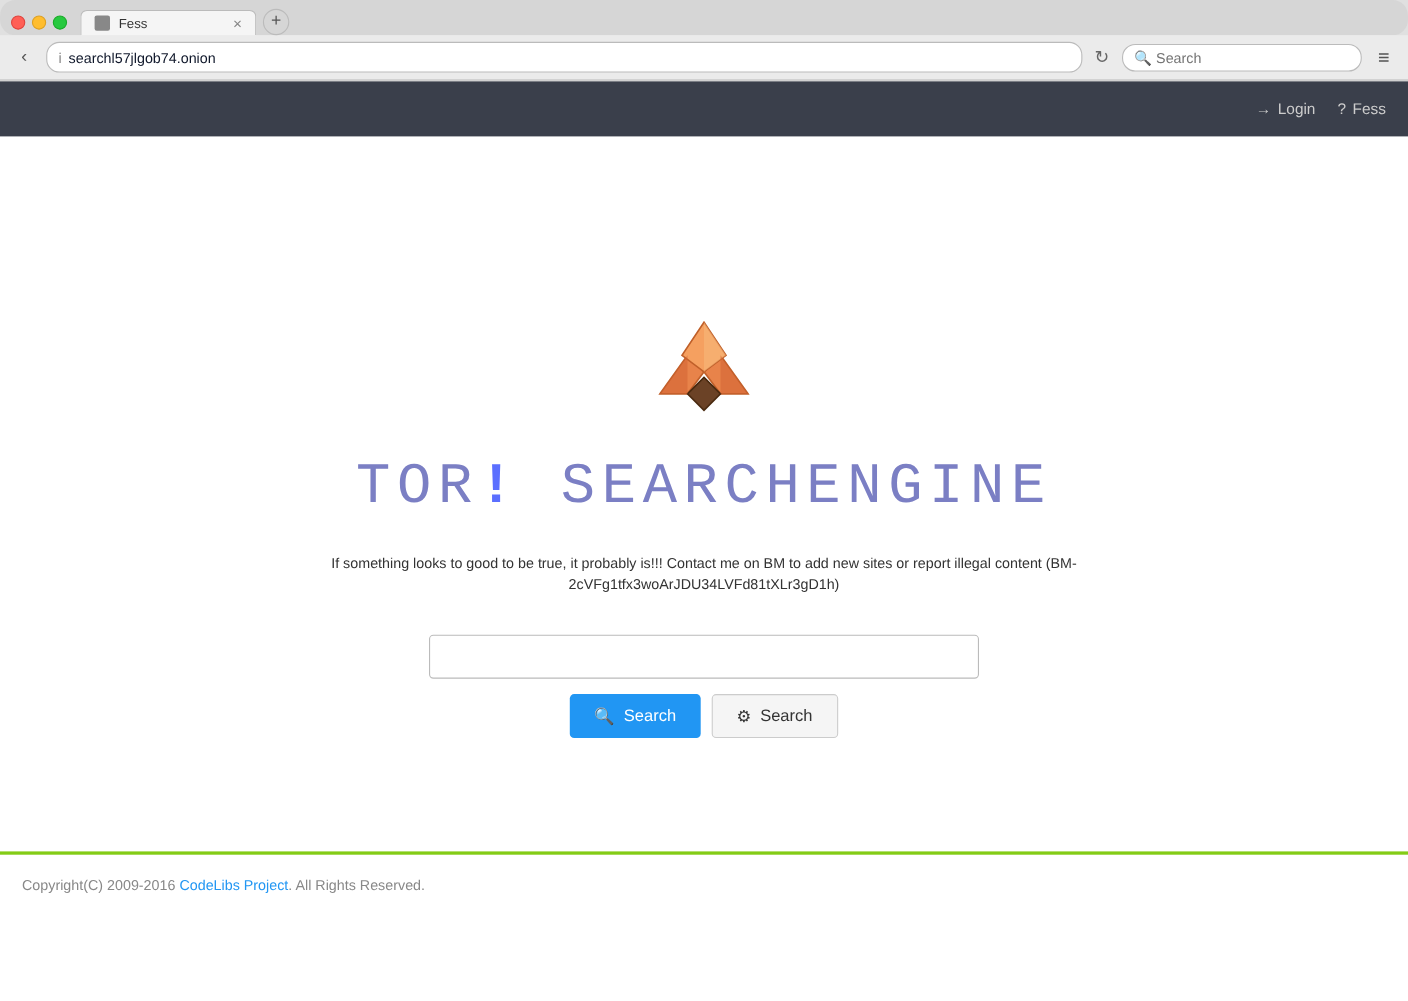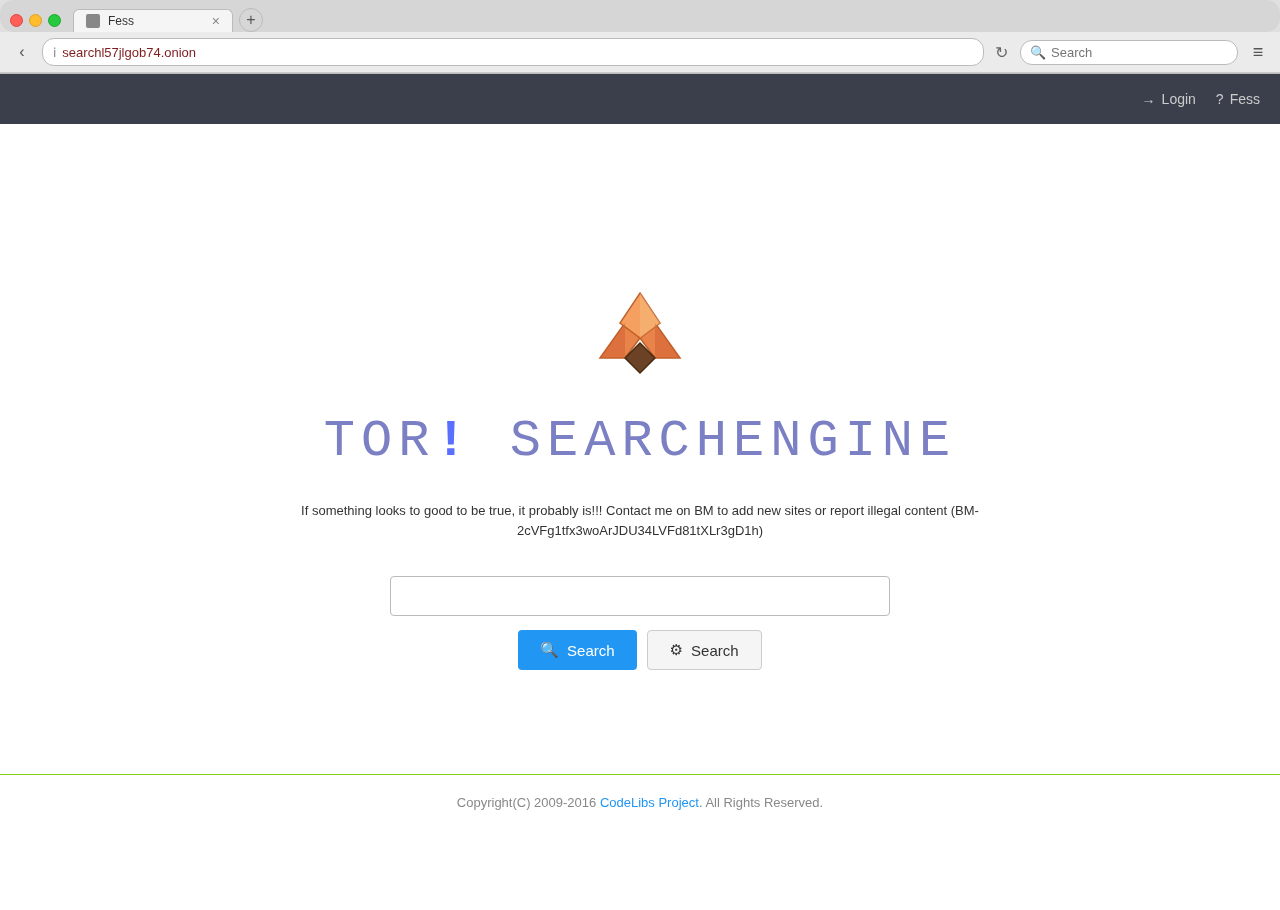--- a/index.html
+++ b/index.html
@@ -110,21 +110,21 @@
       border: 1px solid #bbb;
       border-radius: 12px;
       padding: 4px 10px;
       gap: 6px;
     }
     .address-input {
       flex: 1;
       border: none;
       outline: none;
       font-size: 13px;
-      color: #7f1d1d;
+      color: #0f172a;
       background: transparent;
     }
     .info-icon {
       font-size: 13px;
       color: #888;
     }
     .reload-btn {
       width: 24px;
       height: 24px;
       border: none;
@@ -294,23 +294,23 @@
       padding: 10px 22px;
       font-size: 15px;
       cursor: pointer;
       display: flex;
       align-items: center;
       gap: 8px;
     }
 
     
     .site-footer {
-      border-top: 1px solid #84cc16;
+      border-top: 3px solid #84cc16;
       padding: 20px;
-      text-align: center;
+      text-align: left;
       font-size: 13px;
       color: #888;
     }
     .site-footer a {
       color: #2196F3;
       text-decoration: none;
     }
   </style>
 </head>
 <body>

